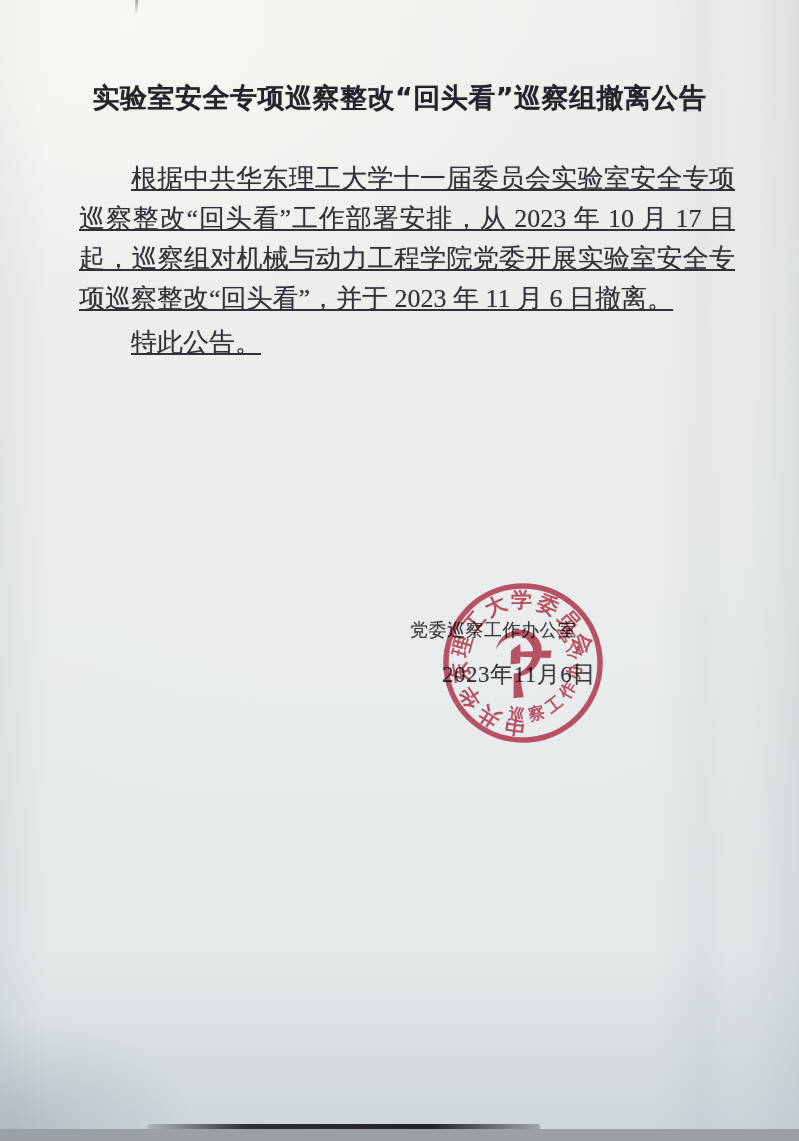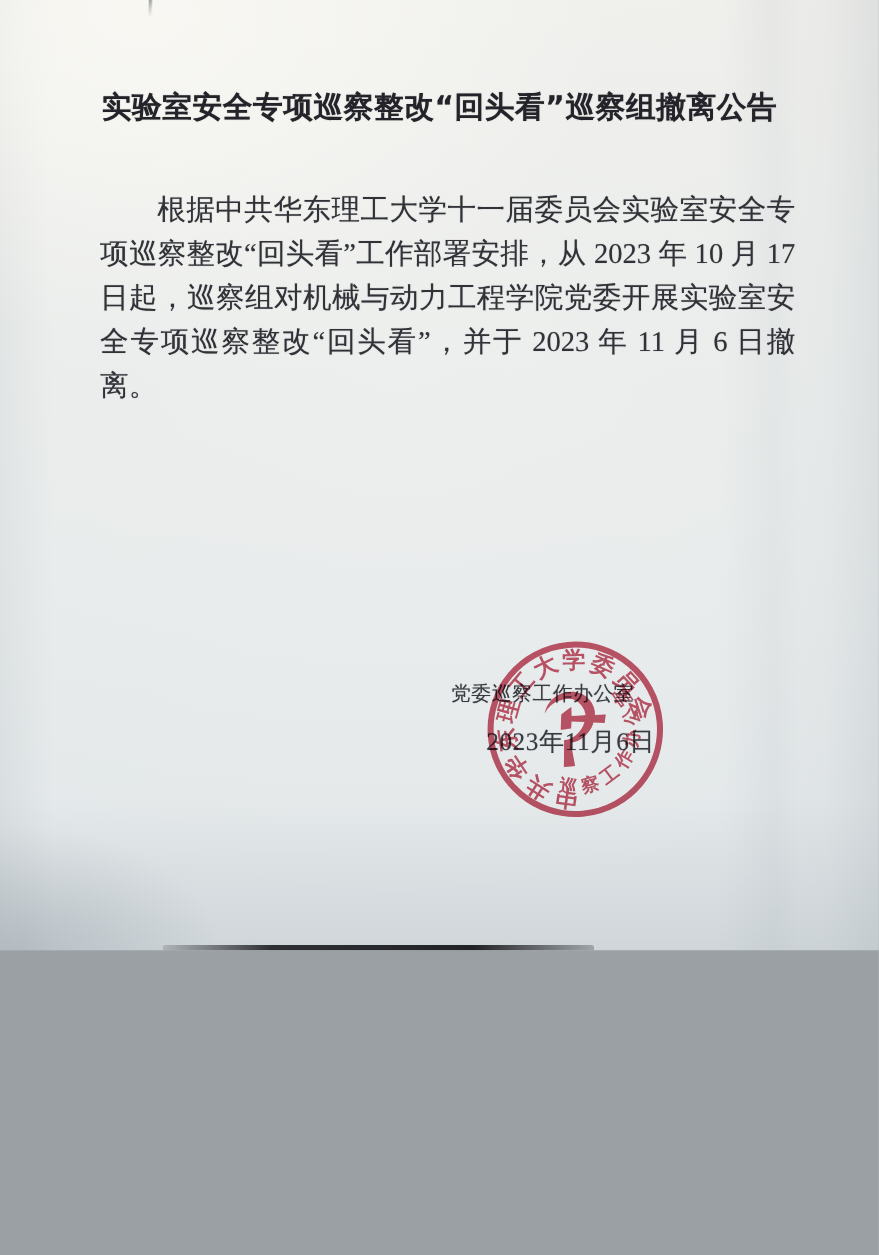--- a/index.html
+++ b/index.html
@@ -1,18 +1,18 @@
 <!DOCTYPE html>
 <html><head>
 <meta charset="utf-8">
 <style>
   html,body{margin:0;padding:0;background:#9aa0a4;}
   .photo{
     position:relative;
-    width:799px;height:864px;
+    width:799px;height:1129px;
     overflow:hidden;
     background:
       radial-gradient(ellipse 620px 420px at 16% 2%, rgba(250,249,244,.85), rgba(250,249,244,0) 70%),
       radial-gradient(ellipse 900px 700px at 45% 35%, rgba(243,243,240,.45), rgba(243,243,240,0) 75%),
       linear-gradient(90deg, rgba(150,160,166,.14), rgba(150,160,166,0) 6%),
       linear-gradient(270deg, rgba(148,158,166,.20), rgba(148,158,166,0) 9%),
       linear-gradient(0deg, rgba(140,152,162,.22), rgba(140,152,162,0) 16%),
       linear-gradient(90deg, rgba(255,255,255,0) 82%, rgba(142,152,160,.10) 88%, rgba(255,255,255,0) 94%),
       radial-gradient(ellipse 260px 160px at 2% 100%, rgba(120,132,142,.30), rgba(120,132,142,0) 70%),
       linear-gradient(180deg,#efefec 0%,#e9eceb 30%,#e6eaeb 65%,#e2e7e9 100%);
@@ -34,21 +34,21 @@
     font-family:"DejaVu Sans","Liberation Sans",sans-serif;
     font-weight:700;font-size:27px;line-height:40px;
     color:#232329;letter-spacing:.5px;
     text-shadow:0 0 1px rgba(35,35,41,.45);
   }
   .doc-body{
     position:absolute;left:75px;top:155px;width:664px;
     font-size:26px;line-height:40px;text-align:justify;
     color:#303238;text-shadow:0 0 1px rgba(48,50,56,.4);
   }
-  .doc-body p{margin:16px;text-indent:2em;}
+  .doc-body p{margin:4px;text-indent:2em;text-decoration:underline;}
   .signature{
     position:absolute;left:410px;top:618px;
     font-size:18px;color:#393a40;letter-spacing:.5px;
     text-shadow:0 0 1px rgba(57,58,64,.4);
   }
   .doc-date{
     position:absolute;left:442px;top:659px;
     font-size:23px;color:#393a40;letter-spacing:.5px;
     text-shadow:0 0 1px rgba(57,58,64,.4);
   }
@@ -69,20 +69,21 @@
 <body>
 
 <div class="photo">
 
   <div class="crease"></div>
 
   <h1 class="title">实验室安全专项巡察整改“回头看”巡察组撤离公告</h1>
 
   <div class="doc-body">
     <p>根据中共华东理工大学十一届委员会实验室安全专项巡察整改“回头看”工作部署安排，从 2023 年 10 月 17 日起，巡察组对机械与动力工程学院党委开展实验室安全专项巡察整改“回头看”，并于 2023 年 11 月 6 日撤离。</p>
+    <p>特此公告。</p>
   </div>
 
   <div class="signature">党委巡察工作办公室</div>
 
   <div class="doc-date">2023年11月6日</div>
 
   <svg class="seal" viewBox="-105 -105 210 210">
     <g transform="rotate(-50)">
       <circle r="77"></circle>
       <g>

